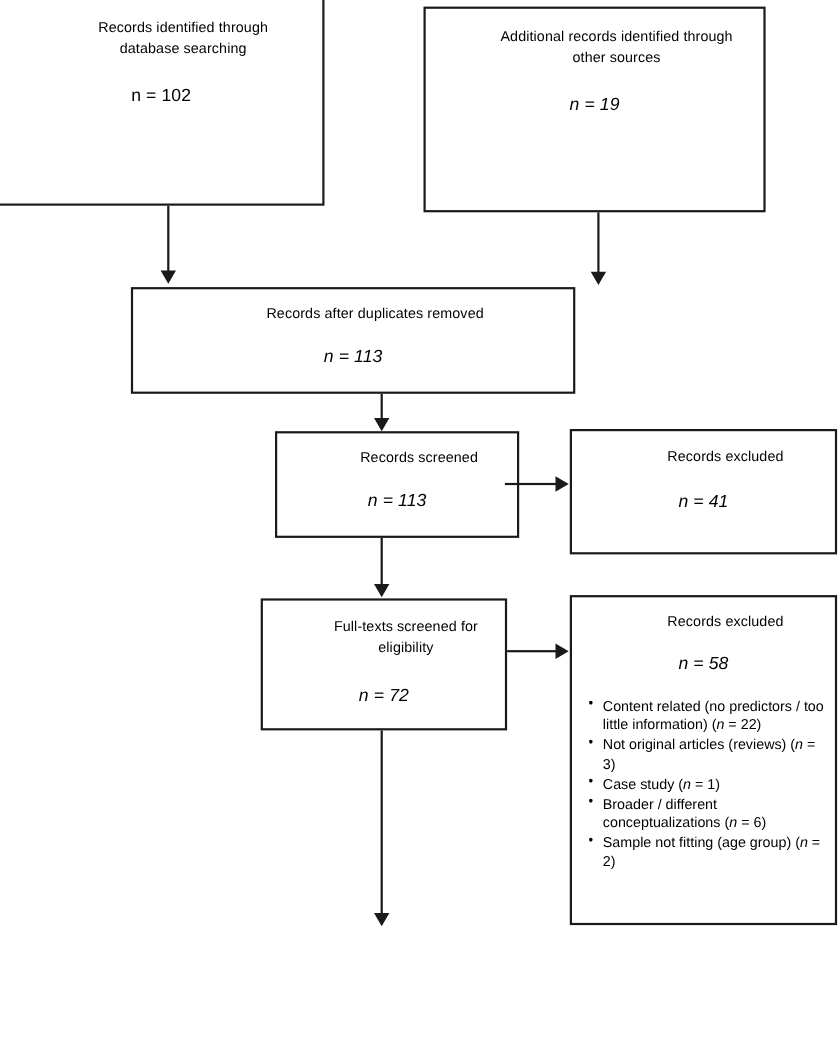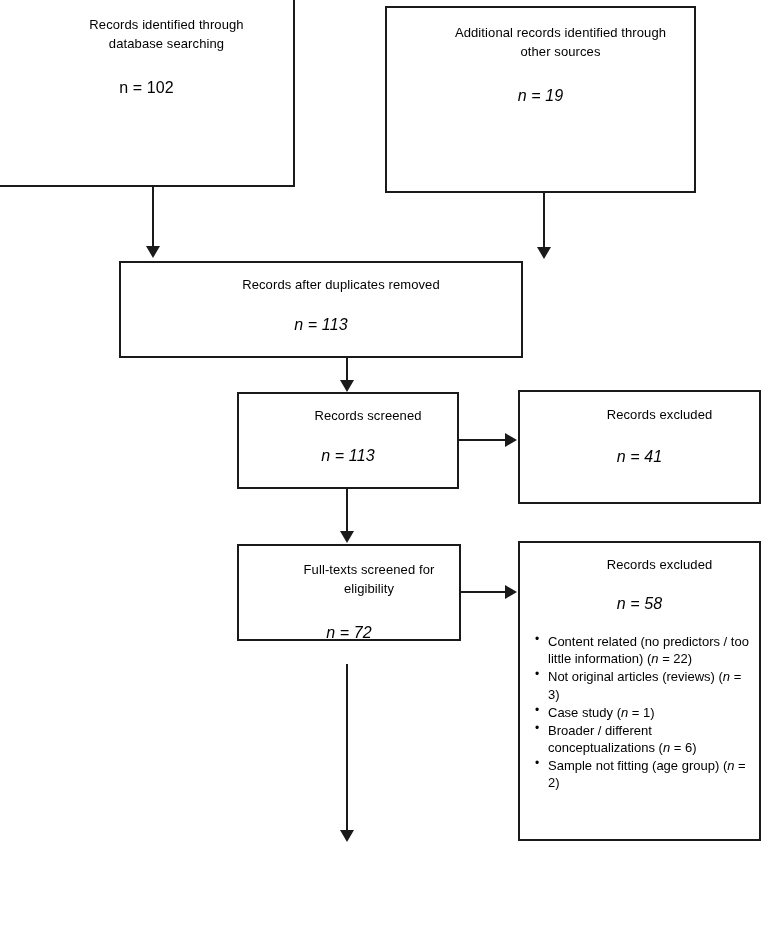--- a/index.html
+++ b/index.html
@@ -55,33 +55,33 @@
   #box-identified-other .node-title { margin-top: 16px; }
   #box-identified-other .node-count { margin-top: 22px; }
 
   #box-duplicates-removed {
     left: 119px; top: 261px; width: 404px;  height: 97px;
   }
   #box-duplicates-removed .node-title { margin-top: 13px; }
   #box-duplicates-removed .node-count { margin-top: 18px; }
 
   #box-records-screened {
-    left: 237px; top: 392px; width: 222px;  height: 97px;
+    left: 250px; top: 392px; width: 222px;  height: 97px;
   }
   #box-records-screened .node-title { margin-top: 13px; }
   #box-records-screened .node-count { margin-top: 18px; }
 
   #box-records-excluded-1 {
     left: 518px; top: 390px; width: 243px;  height: 114px;
   }
   #box-records-excluded-1 .node-title { margin-top: 14px; }
   #box-records-excluded-1 .node-count { margin-top: 20px; }
 
   #box-fulltext-screened {
-    left: 237px; top: 544px; width: 224px;  height: 97px;
+    left: 237px; top: 544px; width: 224px;  height: 120px;
   }
   #box-fulltext-screened .node-title { margin-top: 15px; }
   #box-fulltext-screened .node-count { margin-top: 22px; }
 
   #box-records-excluded-2 {
     left: 518px; top: 541px; width: 243px;  height: 300px;
   }
   #box-records-excluded-2 .node-title { margin-top: 13px; }
   #box-records-excluded-2 .node-count { margin-top: 17px; }
 

